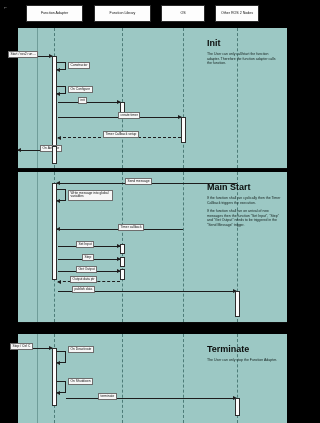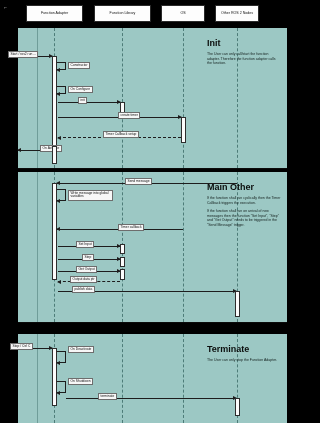--- a/index.html
+++ b/index.html
@@ -156,21 +156,21 @@
   <div class="act" style="left:120px;top:269px;height:11px;"></div>
 
   <div class="msg dash rev" style="left:58px;top:281px;width:62px;"></div>
   <div class="lbl" style="left:70px;top:276px;">Output data ptr</div>
 
   <div class="msg" style="left:58px;top:291px;width:178px;"></div>
   <div class="lbl" style="left:72px;top:286px;">publish data</div>
   <div class="act" style="left:235px;top:291px;height:26px;"></div>
 
   <div class="note" style="top:182px;width:74px;">
-    <p class="t">Main Other</p>
+    <p class="t">Main Start</p>
     <p class="p">If the function shall run cyclically then the Timer Callback triggers the execution.</p>
     <p class="p">If the function shall run on arrival of new messages then the function "Set Input", "Step" and "Get Output" needs to be triggered in the "Send Message" trigger.</p>
   </div>
 
   <div class="div" style="top:322px;"></div>
 
   <div class="band b3">
     <div class="bandsep" style="left:19px;"></div>
   </div>
 

